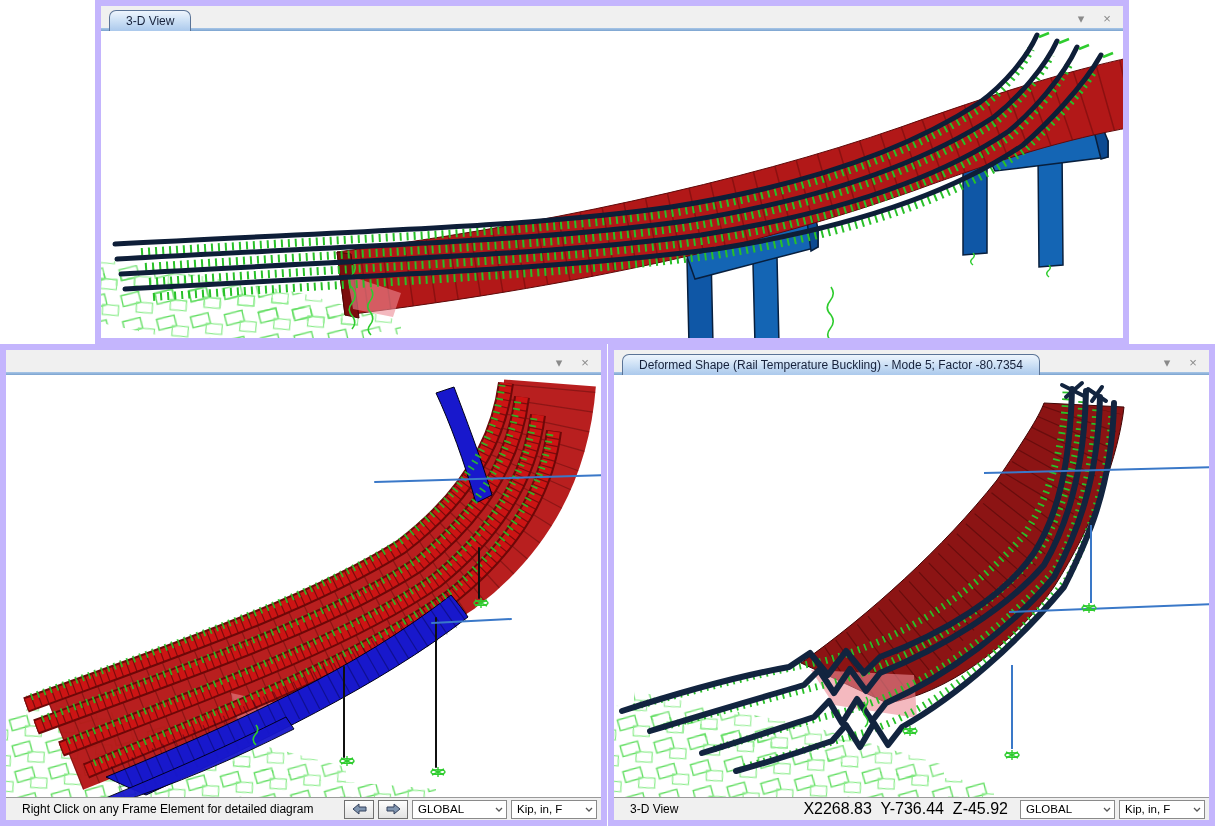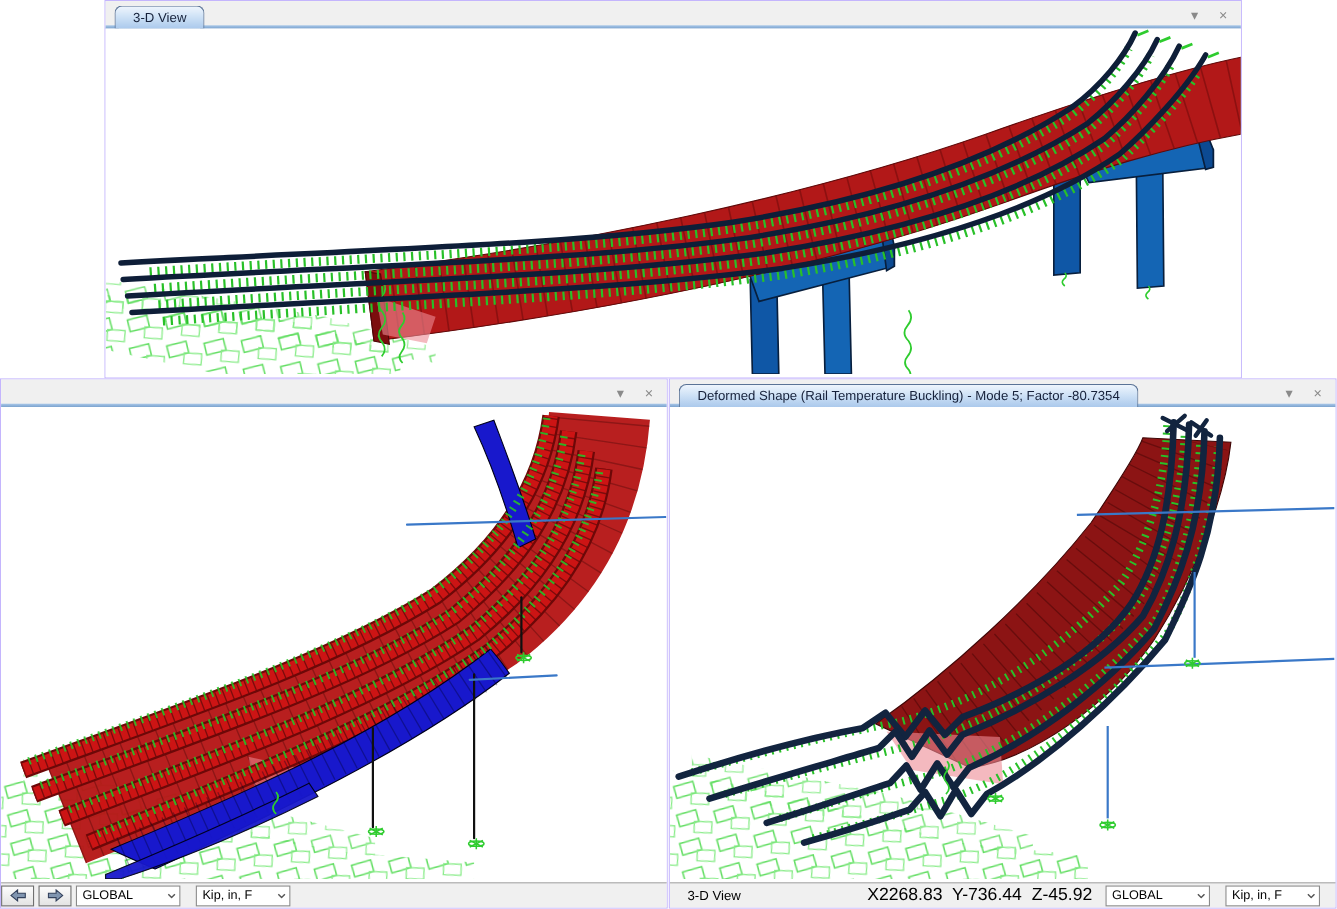--- a/index.html
+++ b/index.html
@@ -1,36 +1,36 @@
 <!DOCTYPE html>
 <html><head>
 <meta charset="utf-8">
 <style>
   * { margin:0; padding:0; box-sizing:border-box; }
   html,body { width:1215px; height:826px; background:#ffffff; font-family:"Liberation Sans", sans-serif; overflow:hidden; }
-  .win { position:absolute; border:1px solid #c4b5fd; background:#ffffff; display:flex; flex-direction:column; }
+  .win { position:absolute; border:6px solid #c4b5fd; background:#ffffff; display:flex; flex-direction:column; }
   .tabbar { height:25px; background:#f0f0f0; display:flex; align-items:flex-end; position:relative; flex:0 0 auto; }
   .tabstrip { position:absolute; left:0; right:0; bottom:0; height:3px; background:linear-gradient(180deg,#a9c7e8,#7ba3cf); }
   .tab { position:relative; z-index:2; margin-left:8px; height:21px; padding:0 16px; display:flex; align-items:center;
          background:linear-gradient(180deg,#eef5fd 0%,#cfe2f6 45%,#abc9ec 100%);
          border:1px solid #5a7396; border-bottom:none; border-radius:7px 7px 0 0;
          font-size:12px; color:#16213a; white-space:nowrap; }
   .winctrls { position:absolute; right:8px; top:4px; display:flex; gap:10px; z-index:3; }
   .wbtn { width:16px; height:16px; display:flex; align-items:center; justify-content:center;
           color:#8a8a8a; font-size:13px; line-height:1; cursor:default; }
   .viewport { flex:1 1 auto; background:#ffffff; overflow:hidden; position:relative; }
   .statusbar { height:23px; background:#f0f0f0; border-top:1px solid #9a9a9a; display:flex; align-items:center; flex:0 0 auto; font-size:12px; color:#000; }
   .hint { margin-left:16px; flex:1 1 auto; white-space:nowrap; overflow:hidden; }
   .viewlabel { margin-left:16px; white-space:nowrap; }
   .spacer { flex:1 1 auto; }
   .coords { margin-right:12px; white-space:pre; font-size:16px;text-align:right; }
   .navbtn { width:30px; height:19px; margin-right:4px; border:1px solid #707070; background:linear-gradient(180deg,#fdfdfd,#e3e3e3);
             display:flex; align-items:center; justify-content:center; }
   .combo { height:19px; border:1px solid #8a8a8a; background:#ffffff; display:flex; align-items:center;
-           padding-left:5px; font-size:11.5px; margin-right:14px; position:relative; }
+           padding-left:5px; font-size:11.5px; margin-right:4px; position:relative; }
   .combo .val { flex:1 1 auto; white-space:nowrap; overflow:hidden; }
   .combo .chev { width:14px; display:flex; align-items:center; justify-content:center; flex:0 0 auto; }
   .c-global { width:95px; }
   .c-units  { width:86px;align-items:center; }
   svg { display:block; }
 </style>
 </head>
 <body>
 
 <div class="win" style="left:95px; top:0; width:1034px; height:344px;">
@@ -191,20 +191,21 @@
       </g>
       <g>
         <use href="#prop-b" x="341" y="386"></use>
         <use href="#prop-b" x="432" y="397"></use>
         <use href="#prop-b" x="475" y="228"></use>
         <path d="M 250 350 q 4 5 -1 10 q -4 5 1 10" stroke="#2ecc2e" fill="none" stroke-width="1.6"></path>
       </g>
     </svg>
   </div>
   <div class="statusbar">
+    <span class="hint">Right Click on any Frame Element for detailed diagram</span>
     <div class="navbtn">
       <svg width="15" height="12" viewBox="0 0 15 12">
         <path d="M 14 4 L 7 4 L 7 1 L 1 6 L 7 11 L 7 8 L 14 8 Z" fill="#8095b0" stroke="#33415c" stroke-width="1"></path>
       </svg>
     </div>
     <div class="navbtn">
       <svg width="15" height="12" viewBox="0 0 15 12">
         <path d="M 1 4 L 8 4 L 8 1 L 14 6 L 8 11 L 8 8 L 1 8 Z" fill="#8095b0" stroke="#33415c" stroke-width="1"></path>
       </svg>
     </div>

